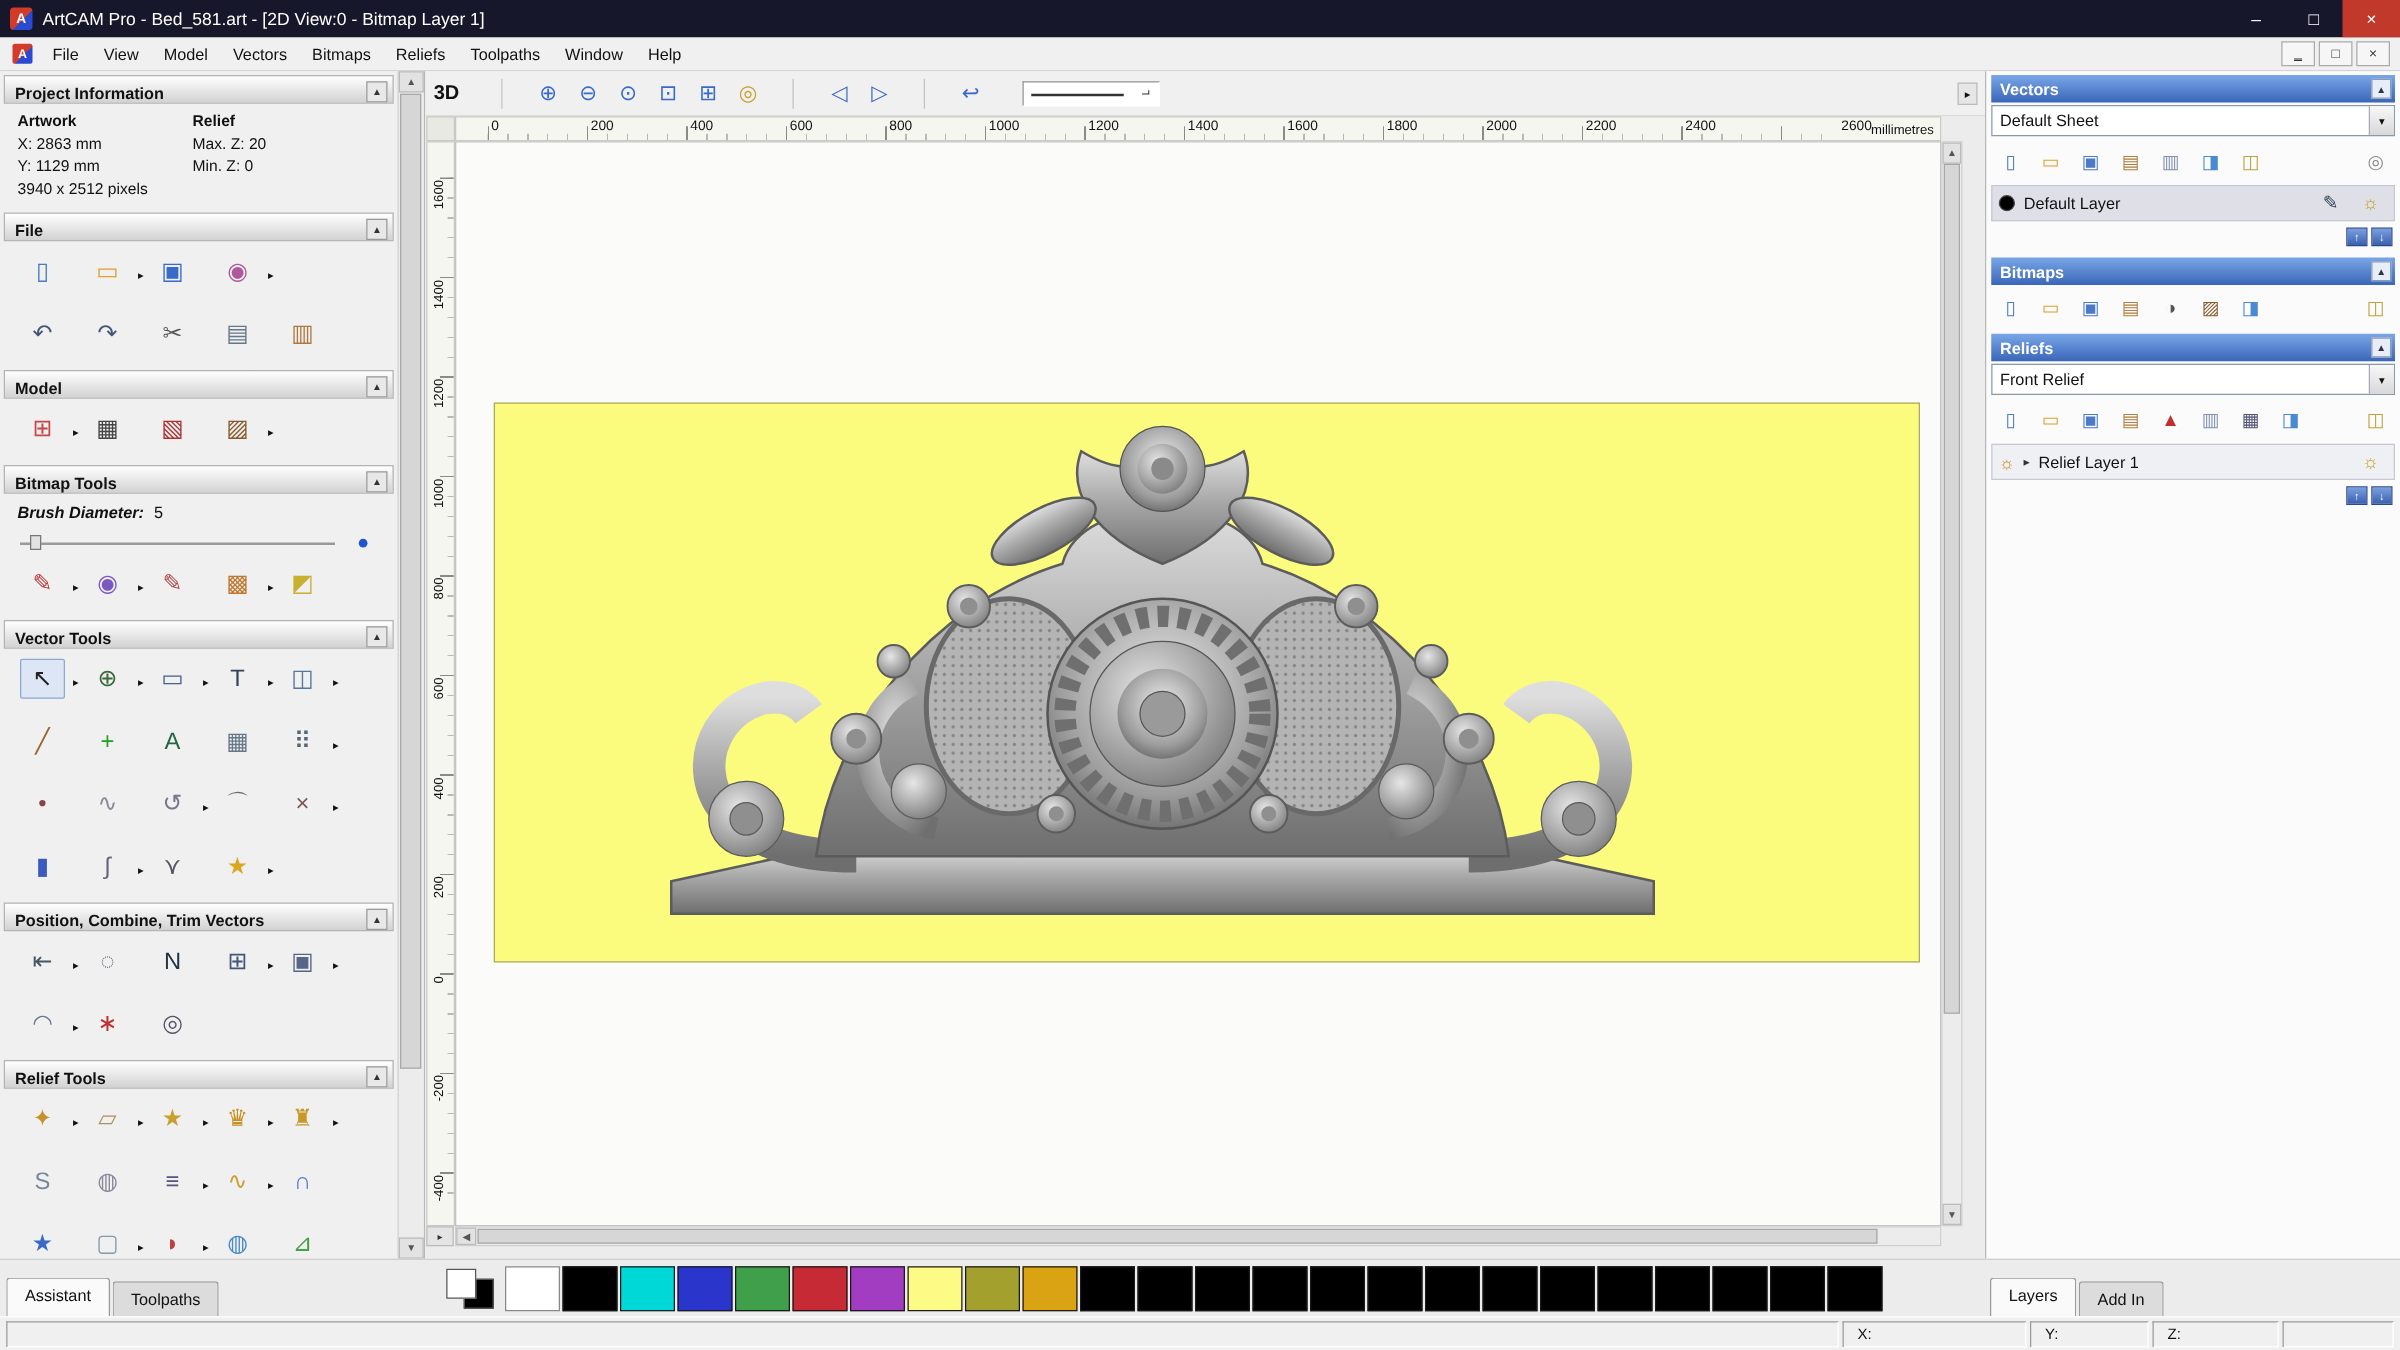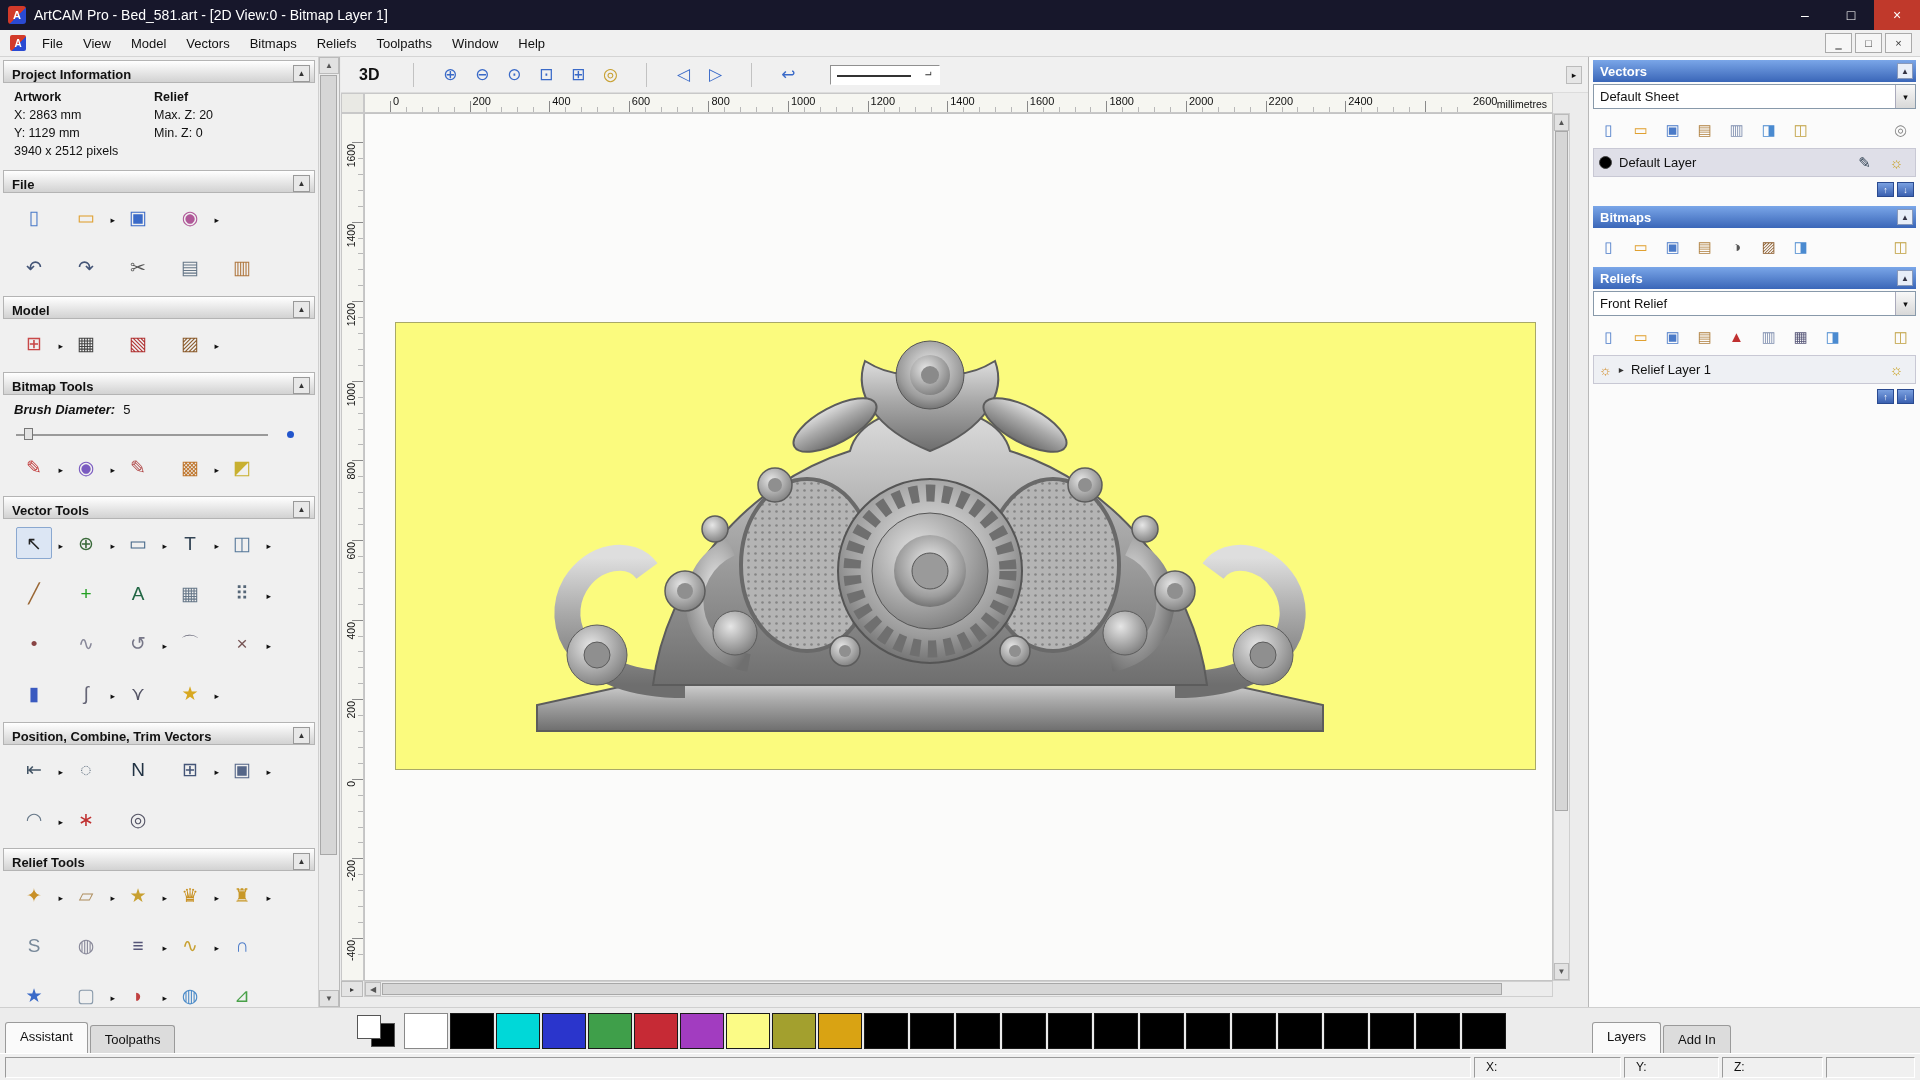--- a/index.html
+++ b/index.html
@@ -39,21 +39,21 @@
 .slider .track{position:absolute;left:0;right:0;top:7px;height:2px;background:#9a9a9a}
 .slider .thumb{position:absolute;left:8px;top:1px;width:9px;height:12px;background:#e2e2e2;border:1px solid #777}
 .slider .sdot{position:absolute;right:-26px;top:4px;width:7px;height:7px;border-radius:50%;background:#2255cc}
 .lscroll{position:absolute;right:0;top:0;width:21px;bottom:0;background:#ececec;border-left:1px solid #cfcfcf}
 .sb-btn{height:17px;display:flex;align-items:center;justify-content:center;font-size:8px;background:#e2e2e2;border:1px solid #bbb;color:#555}
 .lscroll .down{position:absolute;left:0;right:0;bottom:0}
 .lscroll .up{position:absolute;left:0;right:0;top:0}
 .lthumb{position:absolute;left:1px;top:18px;width:17px;height:780px;background:#d6d6d6;border:1px solid #a8a8a8}
 
 
-.ctoolbar{position:absolute;left:341px;top:57px;width:1247px;height:36px;background:#f0f0f0;display:flex;align-items:center;gap:16px;padding-left:12px;border-bottom:1px solid #dcdcdc}
+.ctoolbar{position:absolute;left:341px;top:57px;width:1247px;height:36px;background:#f0f0f0;display:flex;align-items:center;gap:16px;border-bottom:1px solid #dcdcdc}
 .btn3d{font-weight:bold;font-size:16px;padding:1px 6px;margin-right:6px}
 .csep{width:1px;height:24px;background:#c2c2c2;margin:0 6px}
 .ctools{display:flex;gap:4px}
 .ctools .tool{width:28px;height:26px;font-size:17px}
 .linebox{width:110px;height:20px;border:1px solid;border-color:#909090 #fff #fff #909090;background:#fff;position:relative;margin-left:12px}
 .linebox .ln{position:absolute;left:6px;right:28px;top:9px;height:2px;background:#333}
 .linebox .hook{position:absolute;right:7px;top:2px;font-size:12px;color:#333;transform:rotate(180deg)}
 .collapse-btn{margin-left:auto;margin-right:6px;width:16px;height:18px;display:flex;align-items:center;justify-content:center;font-size:9px;border:1px solid #bbb;background:#e6e6e6}
 .rcorner{position:absolute;left:341px;top:93px;width:23px;height:20px;background:#e9e9e4;border:1px solid #c8c8c8}
 .hruler{position:absolute;left:364px;top:93px;width:1189px;height:20px;background:#f6f6f1;border:1px solid #c8c8c8;font-size:11px;overflow:hidden;

